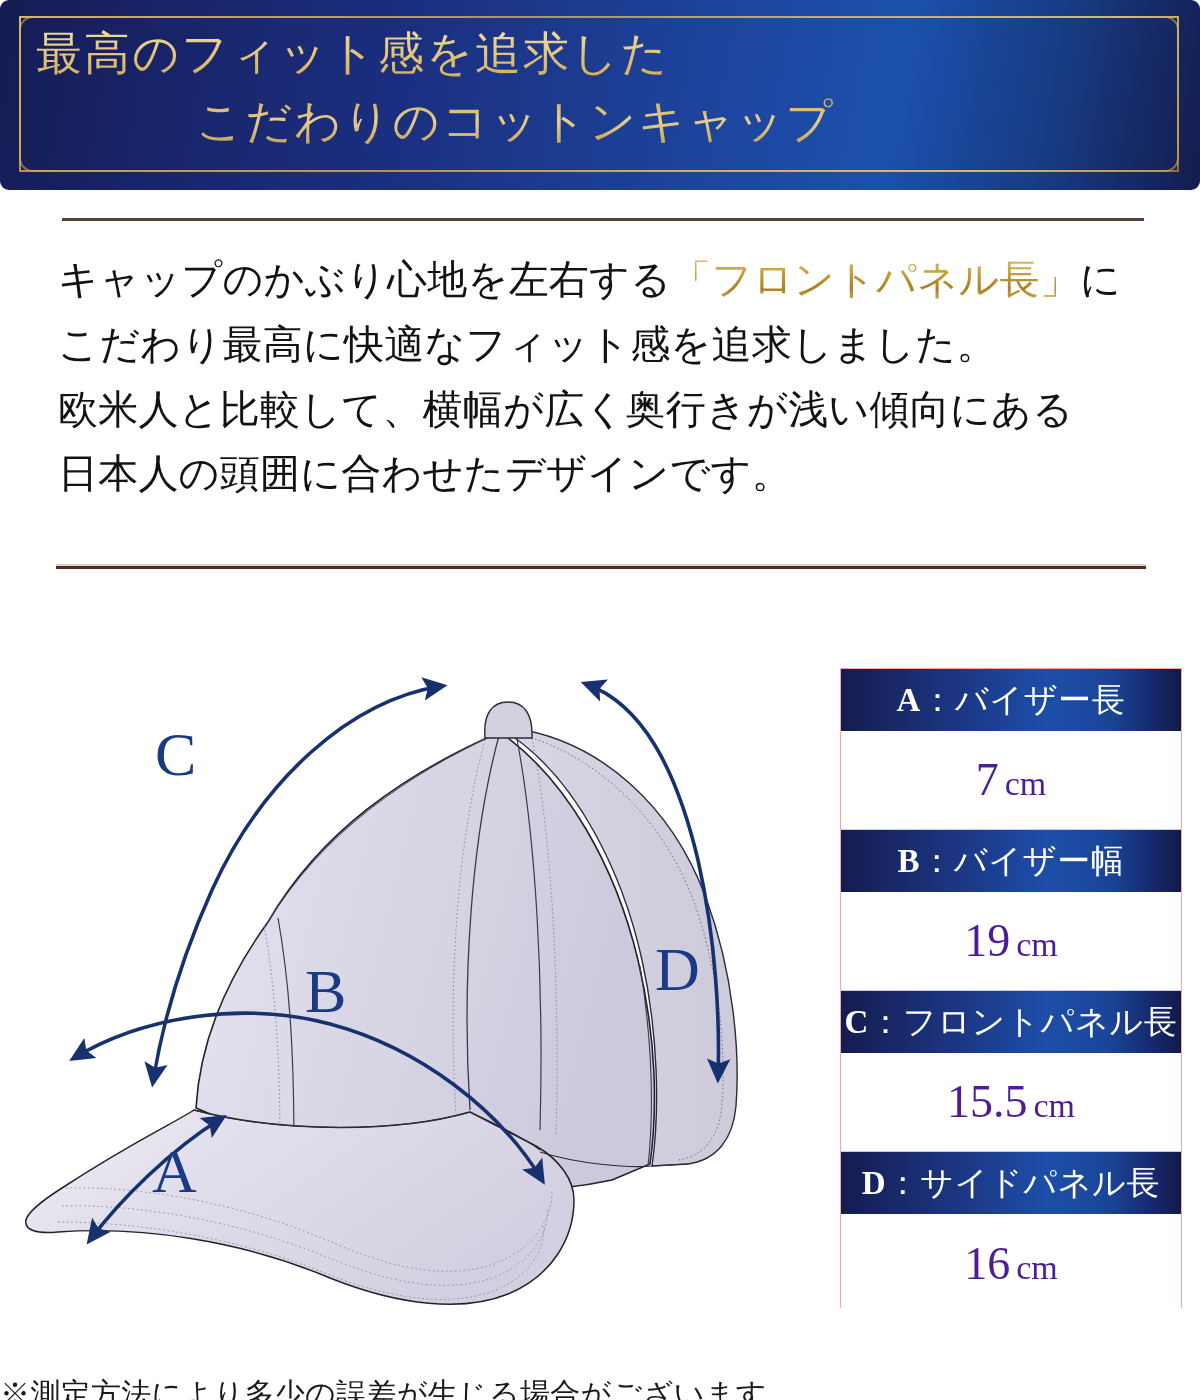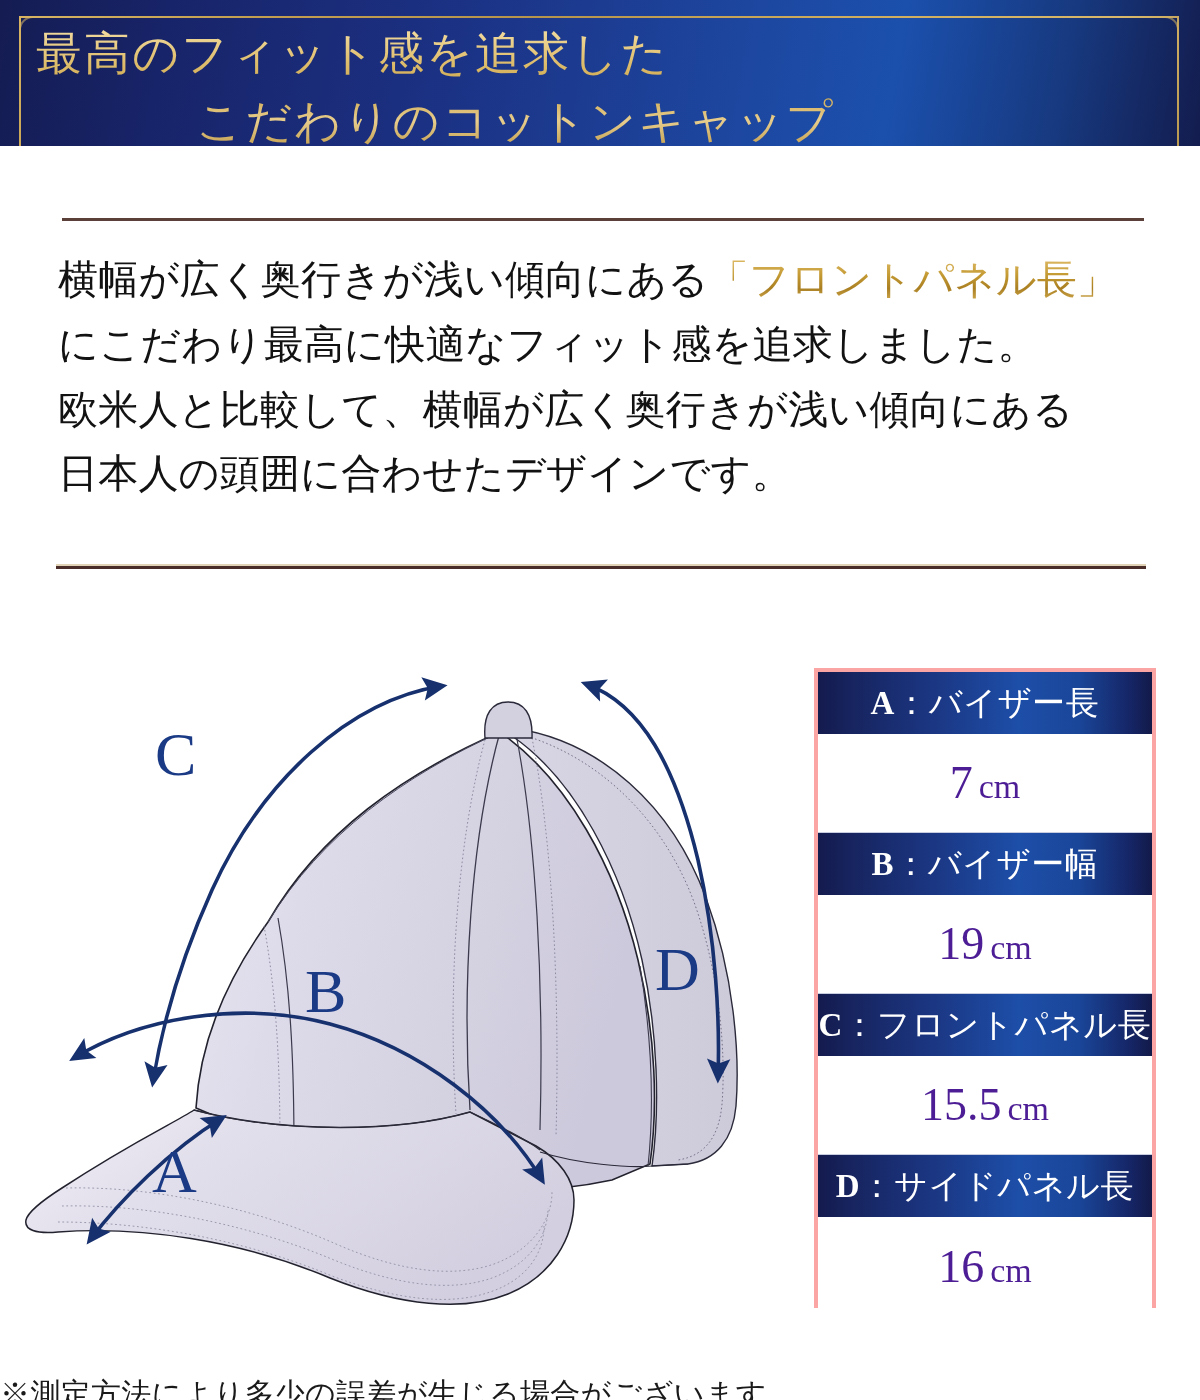--- a/index.html
+++ b/index.html
@@ -6,30 +6,31 @@
   body{
     width:1200px;height:1400px;
     background:#ffffff;
     font-family:"Liberation Serif","DejaVu Serif",serif;
     overflow:hidden;
     position:relative;
   }
 
   
   .banner{
-    position:absolute;left:0;top:0;width:1200px;height:146px;
+    position:absolute;left:0;top:0;width:1200px;height:190px;
     background:linear-gradient(100deg,
         #141c52 0%,
         #182469 14%,
         #1b2f80 34%,
         #1d47a0 62%,
         #1b50ad 74%,
         #17397f 88%,
         #131c4e 100%);
     overflow:hidden;
+    border-radius:9px;
   }
   .banner-frame{
     position:absolute;left:19px;top:16px;
     width:1160px;height:156px;
     border:2px solid;
     border-image:linear-gradient(135deg,#d8b463 0%,#ac8438 18%,#8f6f2e 40%,#c7a356 62%,#dcbc72 84%,#8e7030 100%) 1;
     border-radius:2px;
     box-sizing:border-box;
   }
   .banner-frame::before{
@@ -79,23 +80,23 @@
     position:absolute;left:0px;top:640px;width:820px;height:690px;
   }
   .diagram svg{display:block;}
   .cap-letter{
     font-family:"Liberation Serif","DejaVu Serif",serif;
     fill:#1a3a86;font-size:62px;
   }
 
   
   .meas-table{
-    position:absolute;left:814px;top:668px;
+    position:absolute;left:840px;top:668px;
     width:342px;height:640px;
-    border:4px solid #fca5a5;
+    border:1px solid #fca5a5;
     box-sizing:border-box;
     background:#ffffff;
   }
   .m-head{
     height:62px;line-height:62px;text-align:center;
     color:#ffffff;font-size:33px;letter-spacing:.02em;
     background:linear-gradient(90deg,
        #141b4e 0%,
        #17245f 10%,
        #1b3682 34%,
@@ -126,21 +127,21 @@
 </head>
 <body>
 
 <div class="banner">
   <div class="banner-frame"></div>
   <div class="banner-text"><span>最高のフィット感を追求した</span><span class="banner-line2">こだわりのコットンキャップ</span></div>
 </div>
 
 <div class="rule rule-top"></div>
 
-<div class="desc"><span>横幅が広く奥行きが浅い傾向にある</span><span class="gold">「フロントパネル長」</span><span>にこだわり最高に快適なフィット感を追求しました。
+<div class="desc"><span>キャップのかぶり心地を左右する</span><span class="gold">「フロントパネル長」</span><span>にこだわり最高に快適なフィット感を追求しました。
 欧米人と比較して、横幅が広く奥行きが浅い傾向にある
 日本人の頭囲に合わせたデザインです。</span></div>
 
 <div class="rule rule-bottom"></div>
 
 <div class="diagram">
 <svg width="820" height="690" viewBox="0 0 820 690" xmlns="http://www.w3.org/2000/svg">
   <defs>
     <linearGradient id="capGrad" x1="0" y1="0" x2="1" y2="0.25">
       <stop offset="0%" stop-color="#eae8f1"></stop>

